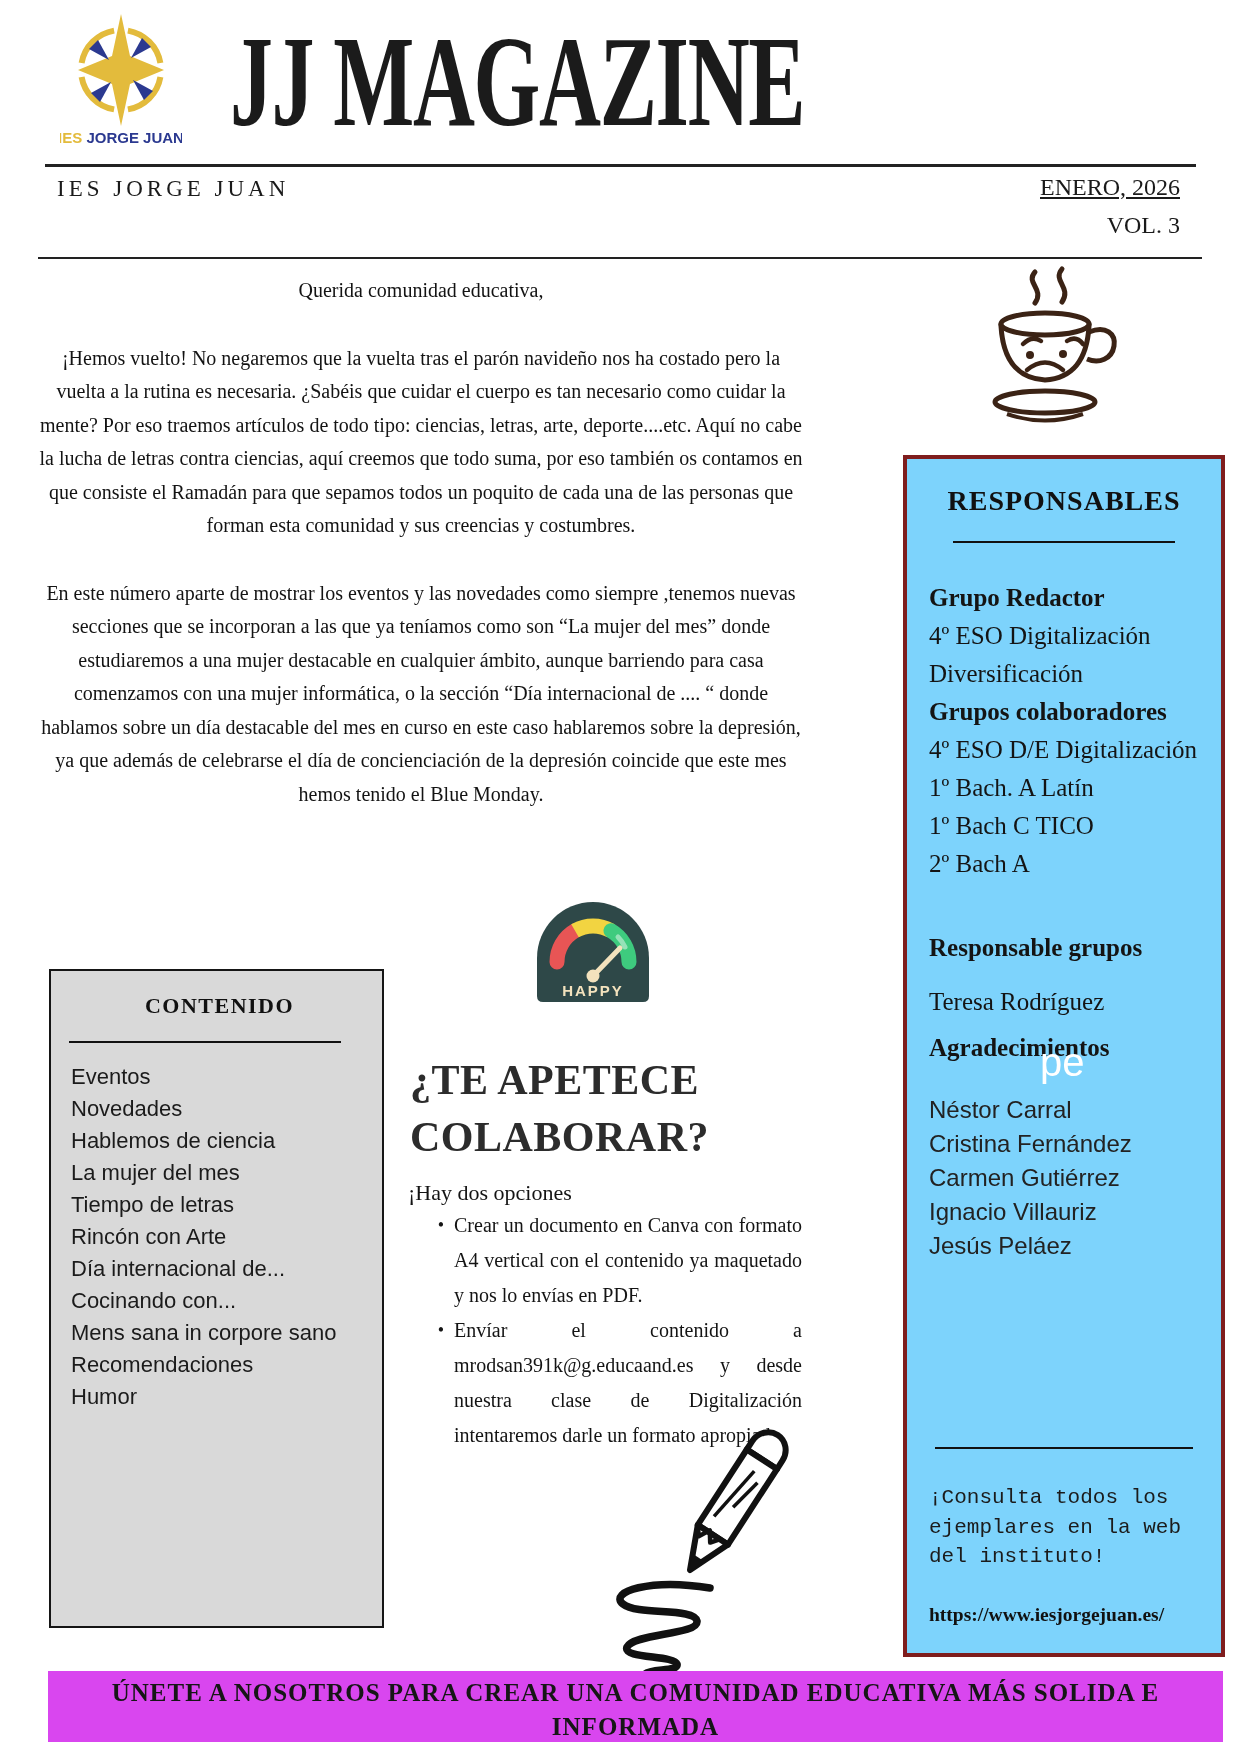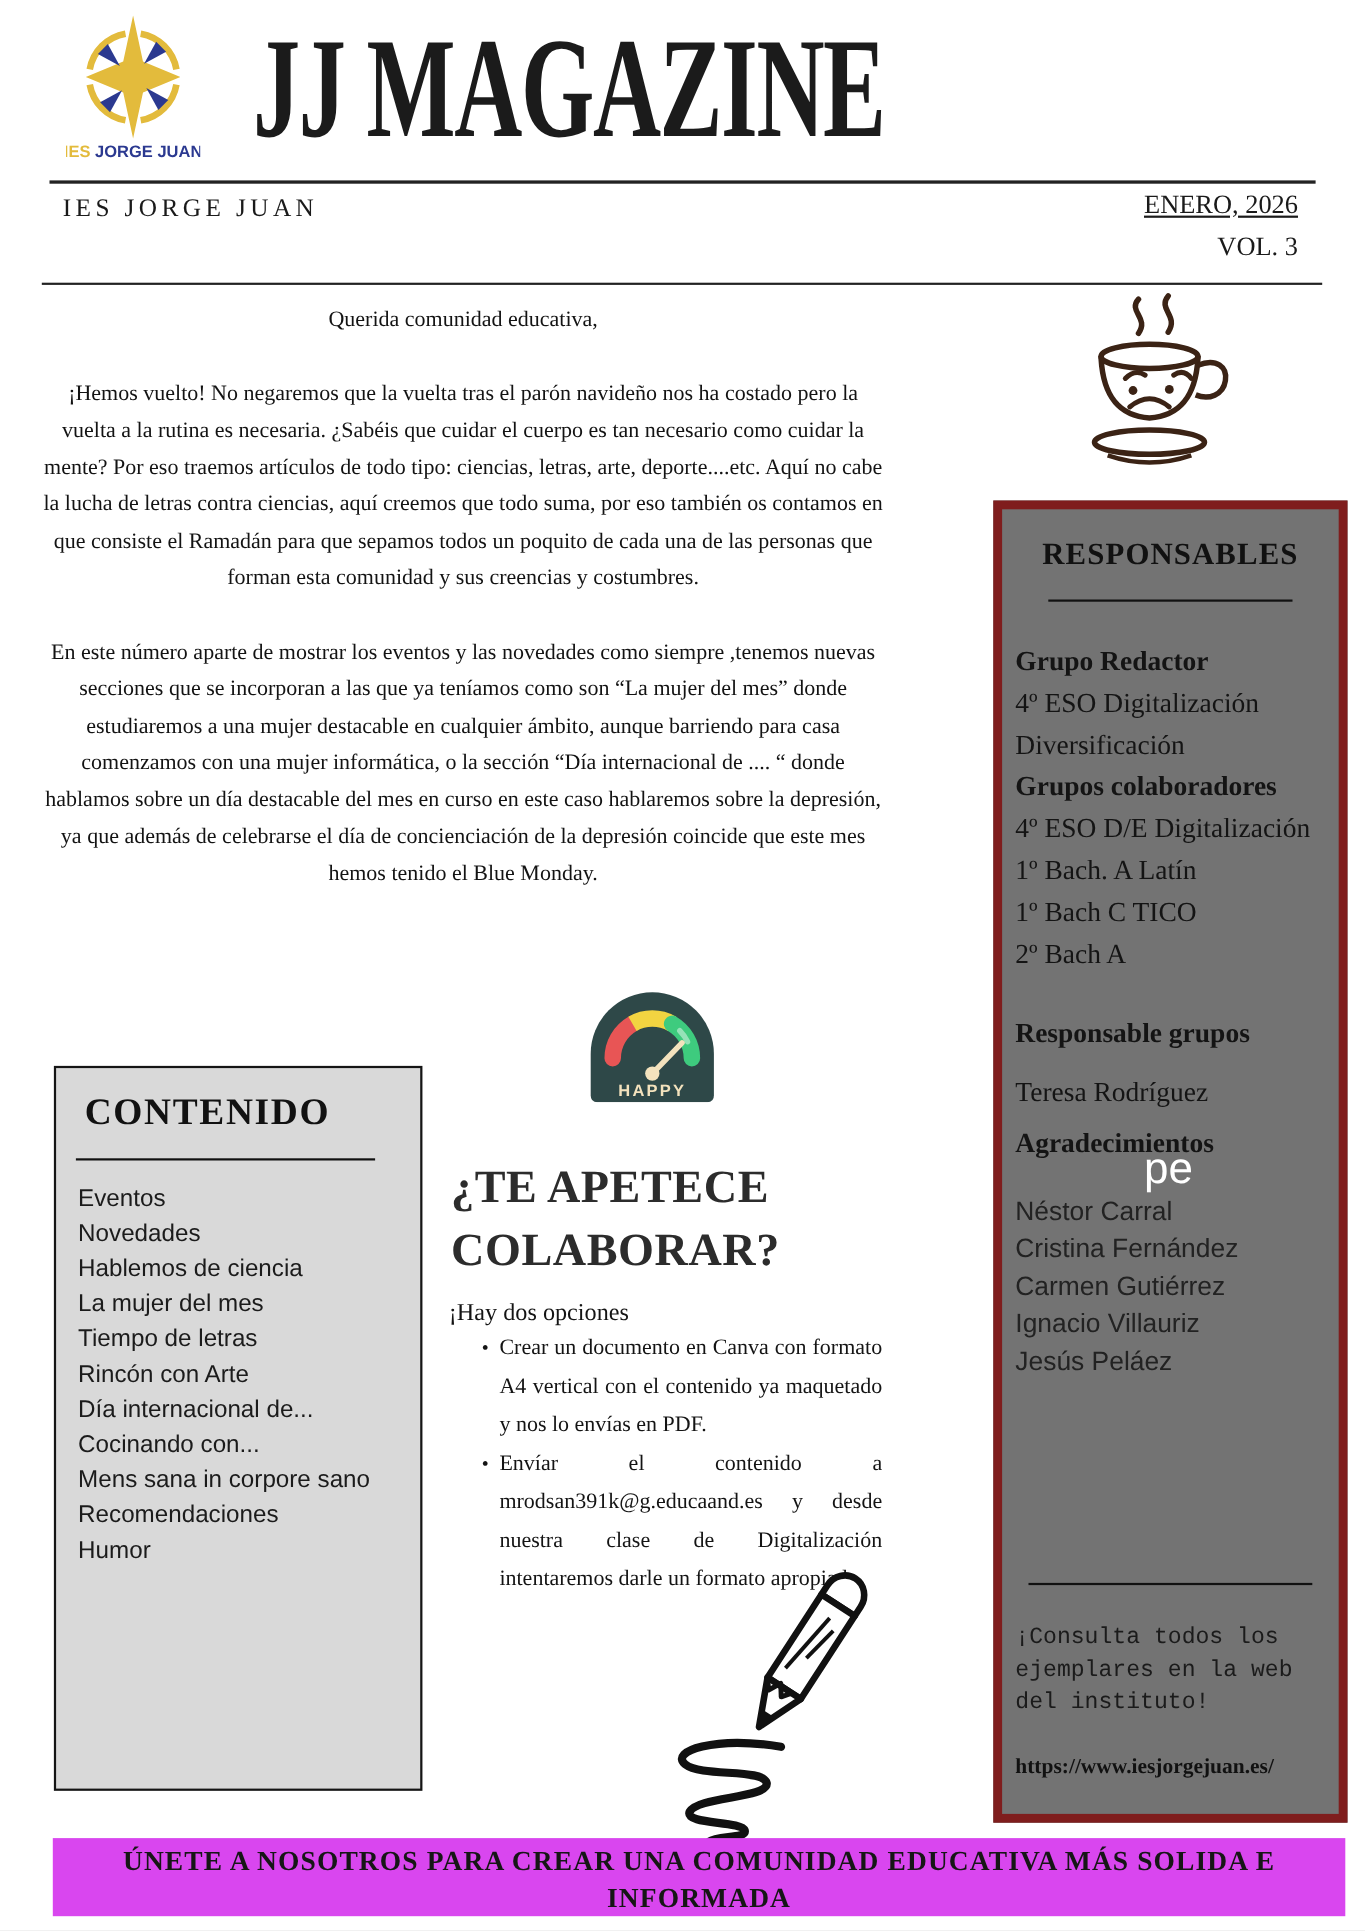--- a/index.html
+++ b/index.html
@@ -17,47 +17,47 @@
   .date{right:61px;top:174px;font-size:24px;text-align:right;color:#1a1a1a;text-decoration:underline;}
   .vol{right:61px;top:212px;font-size:24px;text-align:right;color:#1a1a1a;}
 
   
   .letter{left:38px;top:274px;width:766px;font-size:20px;line-height:33.5px;color:#131313;text-align:center;}
   .letter p{margin:0 0 34px 0;}
 
   
   .contenido-box{left:49px;top:969px;width:335px;height:659px;background:#d9d9d9;
       border:2px solid #151515;box-sizing:border-box;padding:12px 20px;}
-  .contenido-title{margin:10px 0 0 6px;font-size:34px;font-weight:bold;letter-spacing:1.5px;color:#111;}
+  .contenido-title{margin:10px 0 0 6px;font-size:22px;font-weight:bold;letter-spacing:1.5px;color:#111;text-align:center;}
   .contenido-divider{margin:22px 0 0 -2px;width:272px;height:2px;background:#111;}
   .contenido-list{margin-top:18px;font-family:"Liberation Sans",sans-serif;font-size:22px;
       line-height:32px;color:#1b1b1b;}
 
   
   .gauge{left:531px;top:898px;width:124px;height:104px;}
   .colab-title{left:410px;top:1052px;font-size:42px;line-height:57px;font-weight:bold;
       color:#2c2c2c;letter-spacing:0.5px;}
   .colab-intro{left:408px;top:1180px;font-size:22px;color:#141414;}
   .bullets{left:428px;top:1208px;width:374px;font-size:20px;line-height:35px;color:#141414;}
   .bullet{display:flex;}
   .bullet .dot{width:26px;flex:0 0 26px;text-align:center;font-size:18px;}
   .bullet .btxt{flex:1;text-align:justify;}
   .pencil{left:590px;top:1392px;width:205px;height:285px;}
 
   
-  .resp-box{left:903px;top:455px;width:322px;height:1202px;background:#737373;
-      border:8px solid #7f1d1d;box-sizing:border-box;padding:0 12px;}
+  .resp-box{left:903px;top:455px;width:322px;height:1202px;background:#7dd3fc;
+      border:4px solid #7f1d1d;box-sizing:border-box;padding:0 22px;}
   .resp-title{text-align:center;margin-top:26px;font-size:28px;font-weight:bold;
       letter-spacing:1px;color:#111;}
   .resp-div1{width:222px;height:2px;background:#111;margin:24px auto 0 auto;}
   .resp-content{margin-top:36px;}
   .rp-line{font-size:25px;line-height:38px;color:#141414;}
   .rp-h{font-weight:bold;}
   .rp-name{font-family:"Liberation Sans",sans-serif;font-size:24px;line-height:34px;color:#222;}
-  .mt46{margin-top:34px;} .mt16{margin-top:16px;} .mt8{margin-top:8px;} .mt26{margin-top:26px;}
+  .mt46{margin-top:46px;} .mt16{margin-top:16px;} .mt8{margin-top:8px;} .mt26{margin-top:26px;}
   .resp-div2{width:258px;height:2px;background:#111;margin:184px auto 0 auto;}
   .resp-note{margin-top:34px;font-family:Liberation Mono, monospace;font-size:21px;
       line-height:29.5px;color:#1b1b1b;}
   .resp-url{margin-top:32px;font-size:19.5px;font-weight:bold;color:#111;text-decoration:none;display:block;}
   .watermark{left:1040px;top:1040px;font-family:"Liberation Sans",sans-serif;font-size:40px;
       color:#ffffff;font-weight:500;}
 
   
   .coffee{left:973px;top:262px;width:170px;height:185px;}
 

